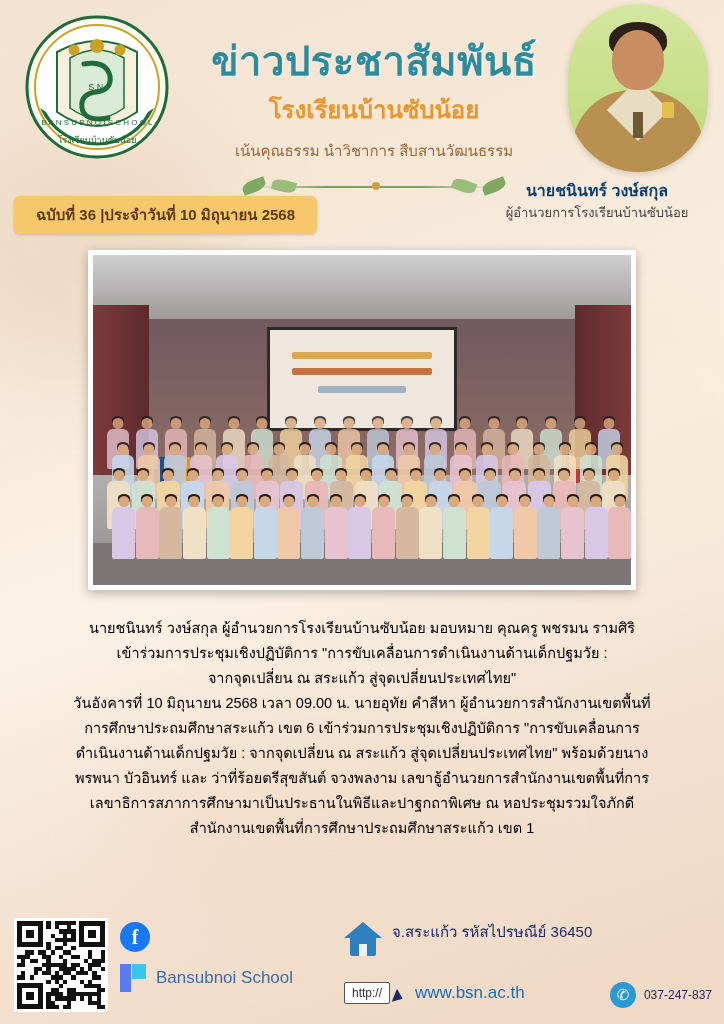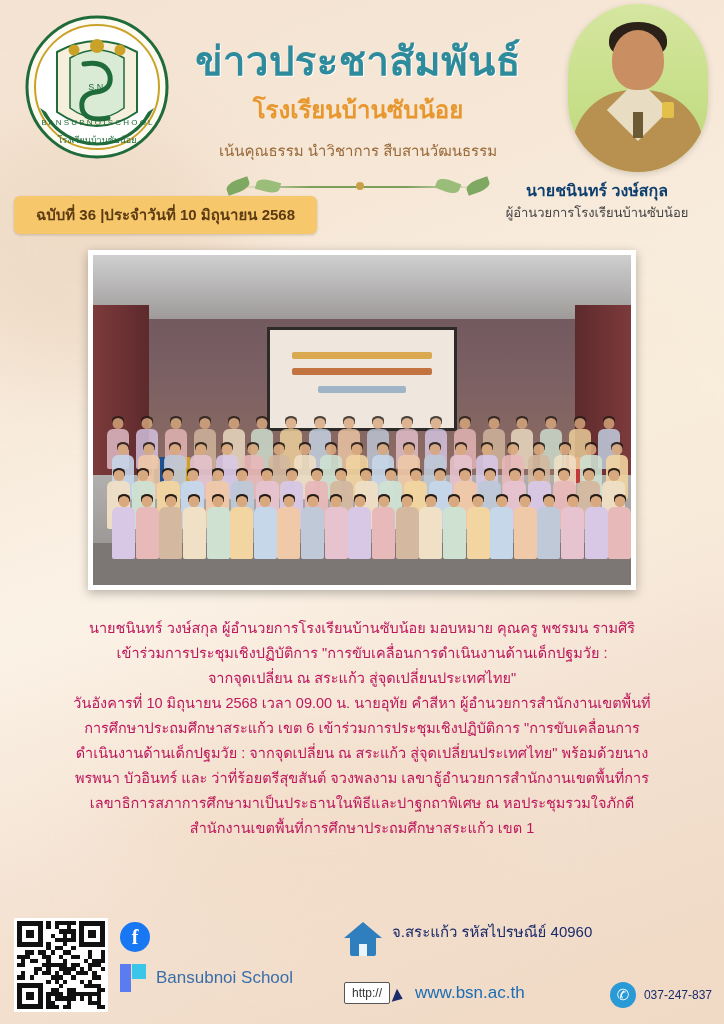--- a/index.html
+++ b/index.html
@@ -24,21 +24,21 @@
   .header {
     position: relative; height: 232px; z-index: 3;
   }
   .logo {
     position: absolute; left: 22px; top: 12px;
     width: 150px; height: 150px;
   }
   .logo svg { display: block; }
 
   .title-wrap {
-    position: absolute; left: 168px; top: 38px; width: 380px; text-align: center;
+    position: absolute; left: 184px; top: 38px; width: 380px; text-align: center;
   }
   .main-title {
     font-size: 40px; font-weight: bold; color: #2e8b9c;
     letter-spacing: .5px; line-height: 1.15;
     text-shadow: 1px 1px 0 #ffffff;
   }
   .sub-title {
     font-size: 24px; font-weight: bold; color: #e8972e; margin-top: 6px;
   }
   .motto {
@@ -124,21 +124,21 @@
   .person { position:absolute; bottom:0; border-radius:6px 6px 2px 2px; }
   .person .head { position:absolute; left:50%; transform:translateX(-50%); top:-11px; width:11px;height:11px;border-radius:50%; background:#d8a87e; }
   .person .hair { position:absolute; left:50%; transform:translateX(-50%); top:-13px; width:12px;height:8px;border-radius:50% 50% 0 0; background:#241a14; }
   .flag { position:absolute; width:8px; height:70px; bottom:60px; }
   .flag .pole { position:absolute; left:3px; top:0; width:2px; height:70px; background:#caa35a;}
   .flag .cloth { position:absolute; left:5px; top:2px; width:16px;height:26px;}
 
   
   .body-text {
     position: absolute; left: 28px; right: 28px; top: 616px;
-    text-align: center; color: #be185d;
+    text-align: center; color: #000000;
     font-size: 14.5px; line-height: 1.72; z-index: 3;
   }
   .body-text p { margin-bottom: 0; }
 
   
   .footer {
     position: absolute; left: 0; right: 0; bottom: 0; height: 116px; z-index: 4;
   }
   .qr { position:absolute; left: 14px; top: 10px; width: 94px; height: 94px; background:#fff; padding:3px; }
   .qr .qr-grid { width:100%; height:100%; position:relative; background:#fff; }
@@ -767,21 +767,21 @@
       </div>
     <div class="bsn-text">Bansubnoi School</div>
   </div>
 
   <div class="home-icon">
     <div class="roof"></div>
       <div class="base"></div>
       <div class="door"></div>
   </div>
   <div class="addr">
-    <div>จ.สระแก้ว รหัสไปรษณีย์ 40960</div>
+    <div>จ.สระแก้ว รหัสไปรษณีย์ 36450</div>
   </div>
 
   <div class="url-row">
     <div class="url-box">http://</div>
     <div class="cursor"></div>
     <div class="url-text">www.bsn.ac.th</div>
   </div>
 
   <div class="phone-row">
     <div class="phone-icon">✆</div>

